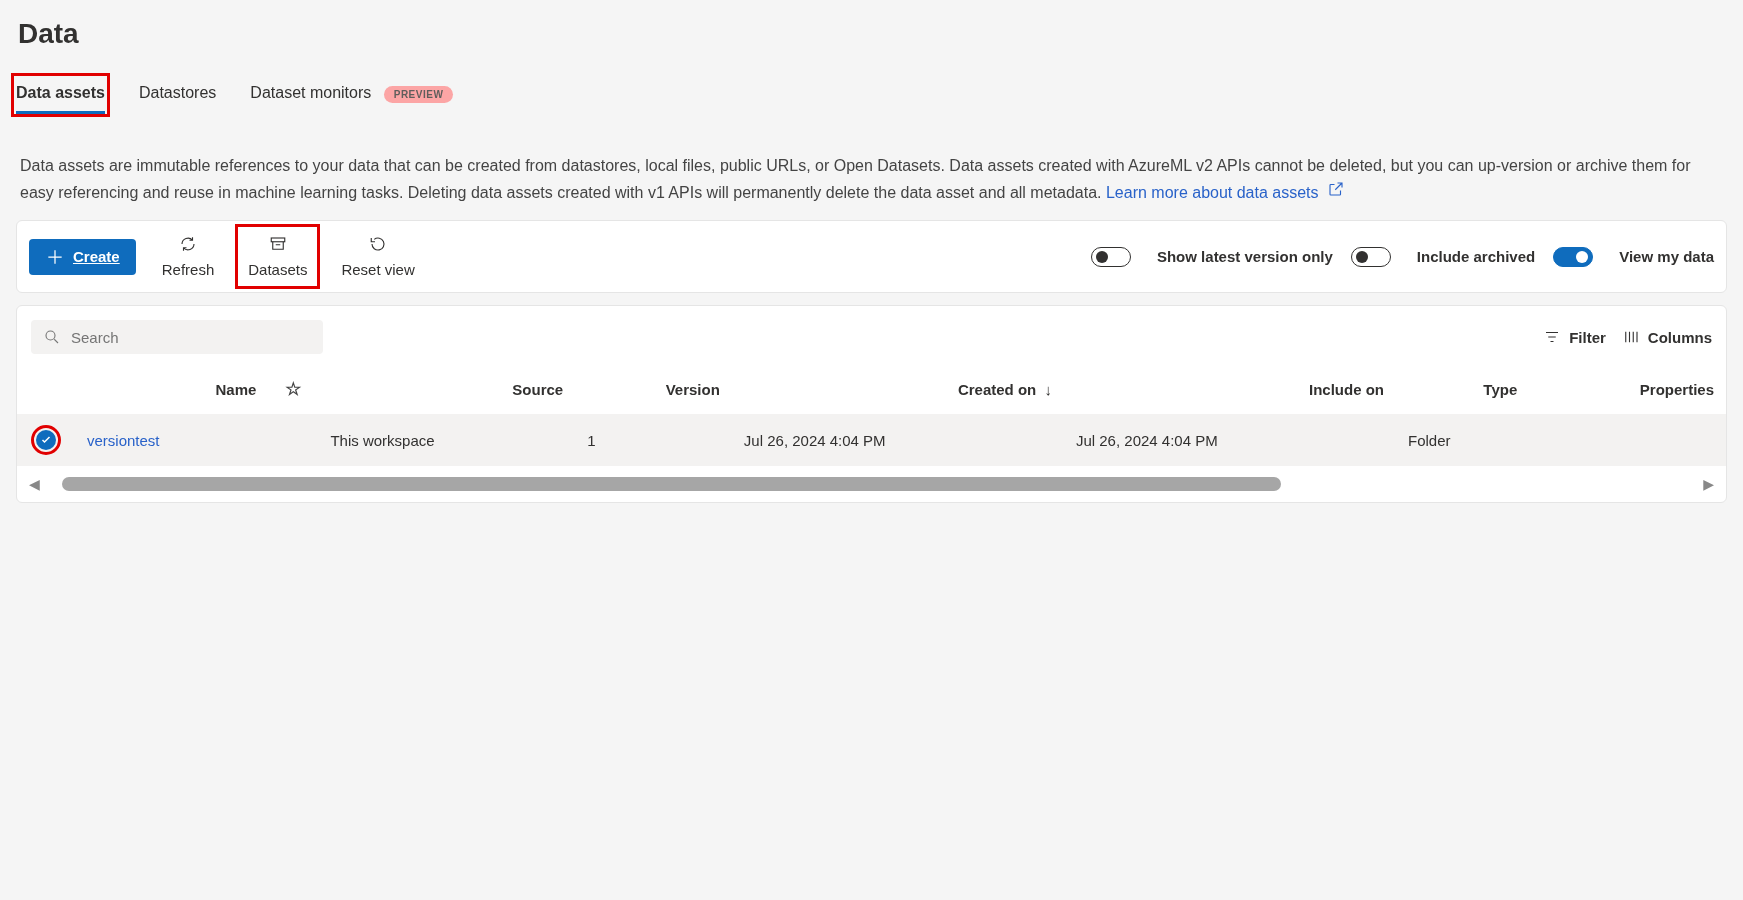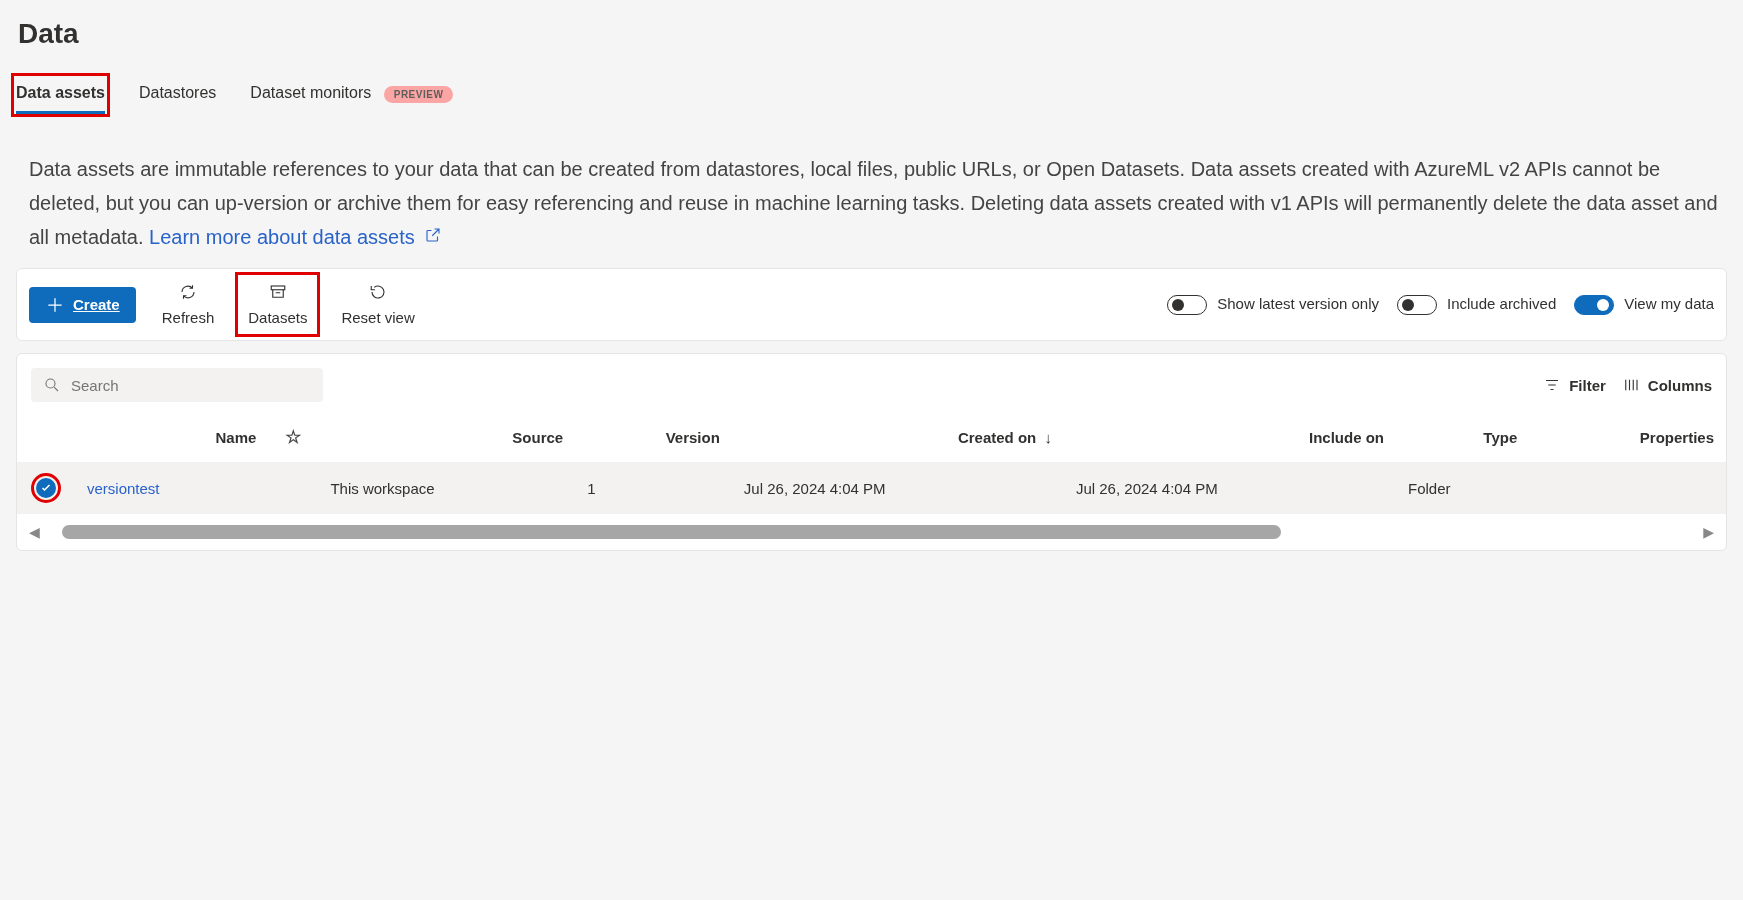--- a/index.html
+++ b/index.html
@@ -5,28 +5,28 @@
   * { box-sizing: border-box; margin: 0; padding: 0; }
   body { font-family: "Segoe UI", -apple-system, sans-serif; background: #f5f5f5; color: #323130; font-size: 14px; }
   .page { padding: 0 16px 16px 16px; }
   .page-title { font-size: 28px; font-weight: 600; padding: 18px 0 12px 2px; }
   .tabs { display: flex; gap: 34px; padding: 16px 0 0 0; align-items: center; }
   .tab { font-size: 16px; padding: 6px 0 10px 0; cursor: pointer; position: relative; }
   .tab.active { font-weight: 600; }
   .tab.active::after { content: ""; position: absolute; left: 0; right: 0; bottom: -2px; height: 3px; background: #0f6cbd; }
   .tab-preview-badge { background: #fca5a5; color: #605e5c; font-size: 10px; font-weight: 600; padding: 3px 10px; border-radius: 10px; margin-left: 8px; letter-spacing: 0.5px;}
   .highlight-box { outline: 3px solid #e10000; outline-offset: 2px; }
-  .description { font-size: 20px; line-height: 1.7; padding: 40px 4px 14px 4px; color: #444; max-width: 1700px; margin-left: 9px;}
+  .description { font-size: 16px; line-height: 1.7; padding: 40px 4px 14px 4px; color: #444; max-width: 1700px;}
   .description a { color: #2962c9; text-decoration: none; }
   .ext-icon { font-size: 13px; margin-left: 4px; }
   .toolbar { background: #fff; border: 1px solid #e5e5e5; border-radius: 6px; padding: 8px 12px; display: flex; align-items: center; gap: 18px; }
   .btn-primary { background: #0f6cbd; color: #fff; border: none; border-radius: 4px; padding: 8px 16px; font-size: 15px; font-weight: 600; display: inline-flex; align-items: center; gap: 8px; cursor: pointer; text-decoration: underline; }
   .toolbar-btn { display: inline-flex; align-items: center; gap: 8px; padding: 6px 8px; cursor: pointer; font-size: 15px; flex-direction: column; }
   .toolbar-spacer { flex: 1; }
-  .toggle-wrap { display: inline-flex; gap: 10px; font-size: 15px; }
+  .toggle-wrap { display: inline-flex; align-items: center; gap: 26px; font-size: 15px; font-weight: bold; }
   .toggle { width: 40px; height: 20px; border: 1px solid #323130; border-radius: 20px; position: relative; cursor: pointer; background: #fff; }
   .toggle .knob { position: absolute; width: 12px; height: 12px; background: #323130; border-radius: 50%; top: 3px; left: 4px; }
   .toggle.on { background: #0f6cbd; border-color: #0f6cbd; }
   .toggle.on .knob { background: #fff; left: auto; right: 4px; }
   .panel { background: #fff; border: 1px solid #e5e5e5; border-radius: 6px; margin-top: 12px; padding: 6px 0 10px 0; overflow-x: auto; }
   .panel-top { display: flex; align-items: center; padding: 8px 14px; gap: 16px; }
   .search-wrap { display: flex; align-items: center; background: #f3f2f1; border-radius: 4px; padding: 8px 12px; width: 292px; gap: 10px; }
   .search-wrap input { border: none; background: transparent; outline: none; font-size: 15px; flex: 1; color: #555; }
   .panel-top-spacer { flex: 1; }
   .tool-link { display: inline-flex; align-items: center; gap: 8px; font-size: 15px; cursor: pointer; font-weight: 600; }

